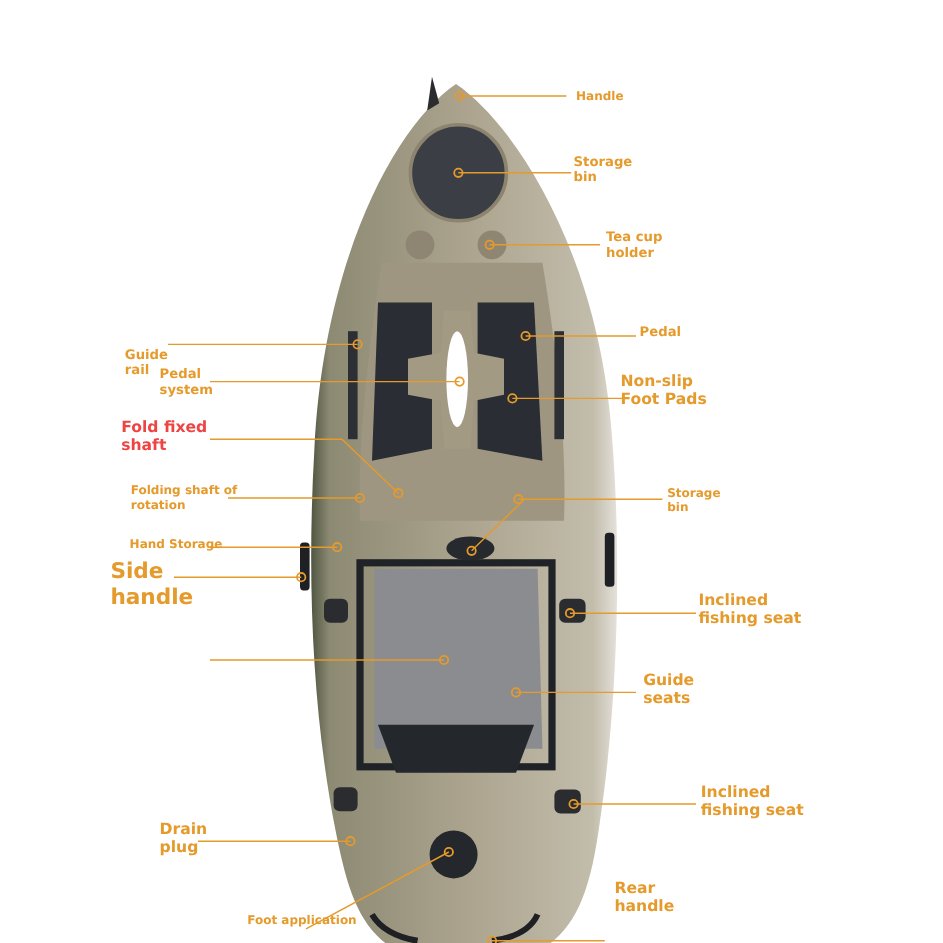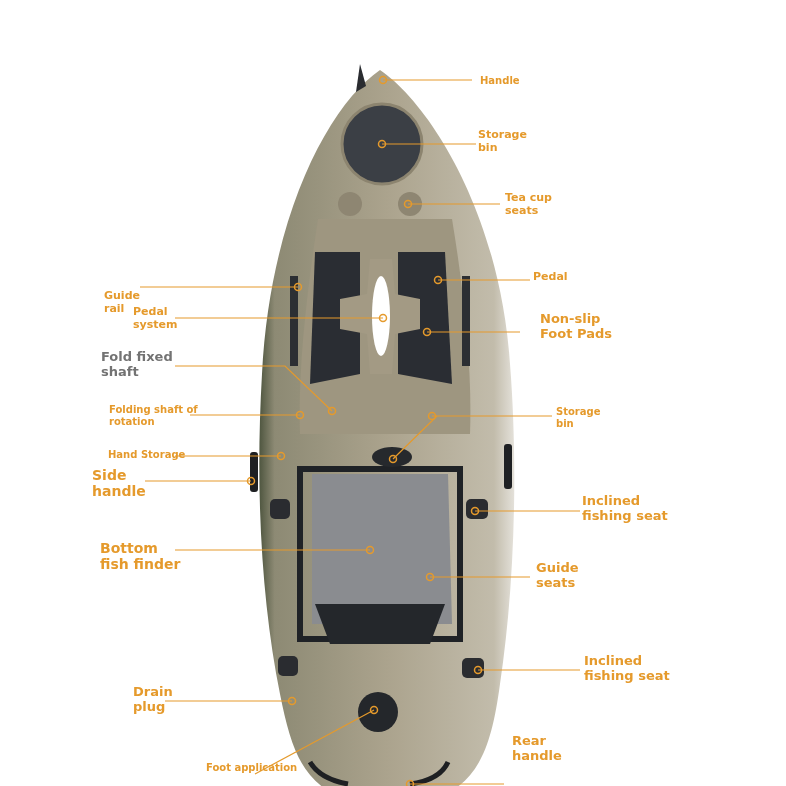--- a/index.html
+++ b/index.html
@@ -1,24 +1,24 @@
 <!DOCTYPE html>
 <html><head>
 <meta charset="utf-8">
 <style>
   html, body { margin:0; padding:0; }
   body { width:786px; height:786px; background:#ffffff; position:relative; overflow:hidden;
          font-family:"DejaVu Sans", "Liberation Sans", sans-serif; }
   #stage { position:absolute; left:0; top:0; width:786px; height:618px;margin-top:44px; }
   .lbl { position:absolute; color:#e59a2c; font-weight:bold; line-height:1.15; white-space:pre; }
-  .lbl.pale { color:#737373; }
+  .lbl.pale { color:#ef4444; }
   .s10 { font-size:10px; }
   .s11 { font-size:11px; }
   .s13 { font-size:13px; }
-  .s14 { font-size:14px; }
+  .s14 { font-size:18px; }
 </style>
 </head>
 <body>
 
 <div id="stage">
   <svg width="786" height="786" viewBox="0 0 786 786">
     <defs>
       <linearGradient id="g-hull" x1="0" x2="1">
         <stop offset="0" stop-color="#4f5640"></stop>
         <stop offset="0.06" stop-color="#8d8a74"></stop>
@@ -110,41 +110,39 @@
         <circle cx="292" cy="657" r="3.5"></circle>
       <circle cx="374" cy="666" r="3.5"></circle>
         <circle cx="410" cy="740" r="3.5"></circle>
     </g>
   </svg>
 
   <div class="lbl s10" style="left:480px;top:31px">Handle</div>
   <div class="lbl s11" style="left:478px;top:85px">Storage
 bin</div>
   <div class="lbl s11" style="left:505px;top:148px">Tea cup
-seats</div>
+holder</div>
   <div class="lbl s11" style="left:104px;top:246px">Guide
 rail</div>
   <div class="lbl s11" style="left:533px;top:227px">Pedal</div>
   <div class="lbl s11" style="left:133px;top:262px">Pedal
 system</div>
-  <div class="lbl s13" style="left:540px;top:268px">Non-slip
+  <div class="lbl s13" style="left:517px;top:268px">Non-slip
 Foot Pads</div>
   <div class="lbl pale s13" style="left:101px;top:306px">Fold fixed
 shaft</div>
   <div class="lbl s10" style="left:109px;top:360px">Folding shaft of
 rotation</div>
   <div class="lbl s10" style="left:556px;top:362px">Storage
 bin</div>
   <div class="lbl s10" style="left:108px;top:405px">Hand Storage</div>
   <div class="lbl s14" style="left:92px;top:423px">Side
 handle</div>
   <div class="lbl s13" style="left:582px;top:450px">Inclined
 fishing seat</div>
-  <div class="lbl s14" style="left:100px;top:496px">Bottom
-fish finder</div>
   <div class="lbl s13" style="left:536px;top:517px">Guide
 seats</div>
   <div class="lbl s13" style="left:584px;top:610px">Inclined
 fishing seat</div>
   <div class="lbl s13" style="left:133px;top:641px">Drain
 plug</div>
   <div class="lbl s10" style="left:206px;top:718px">Foot application</div>
   <div class="lbl s13" style="left:512px;top:690px">Rear
 handle</div>
 </div>

